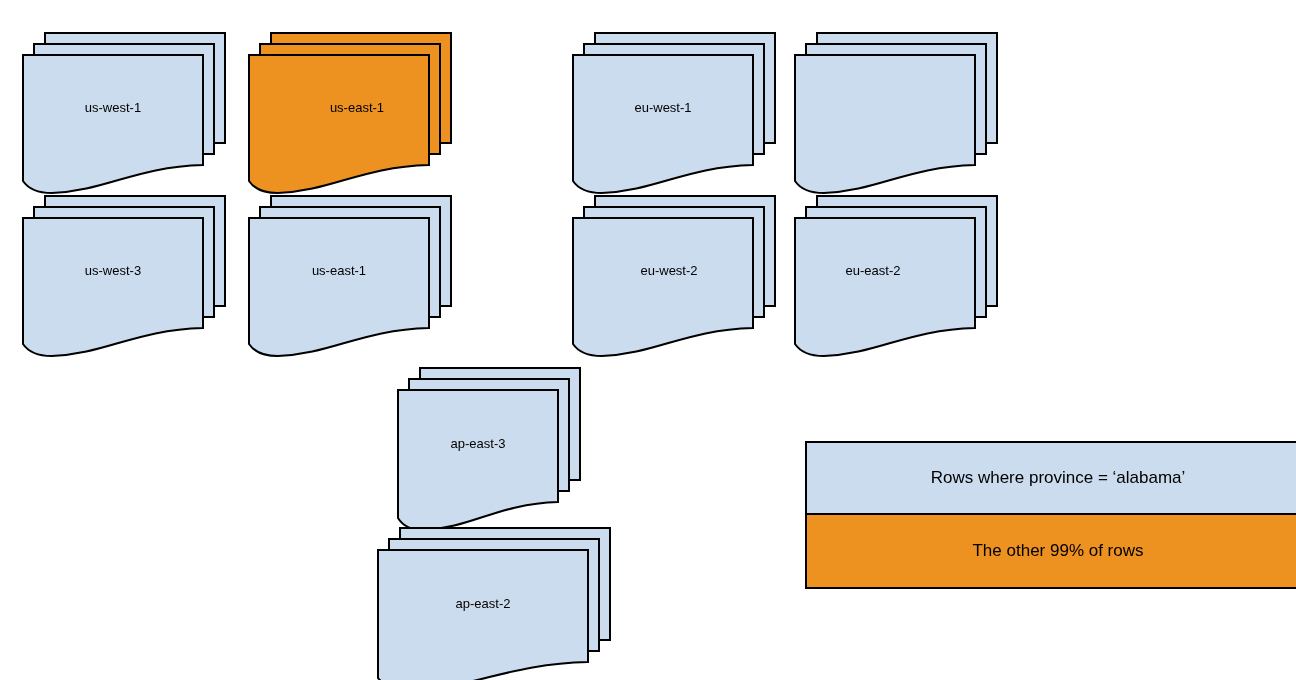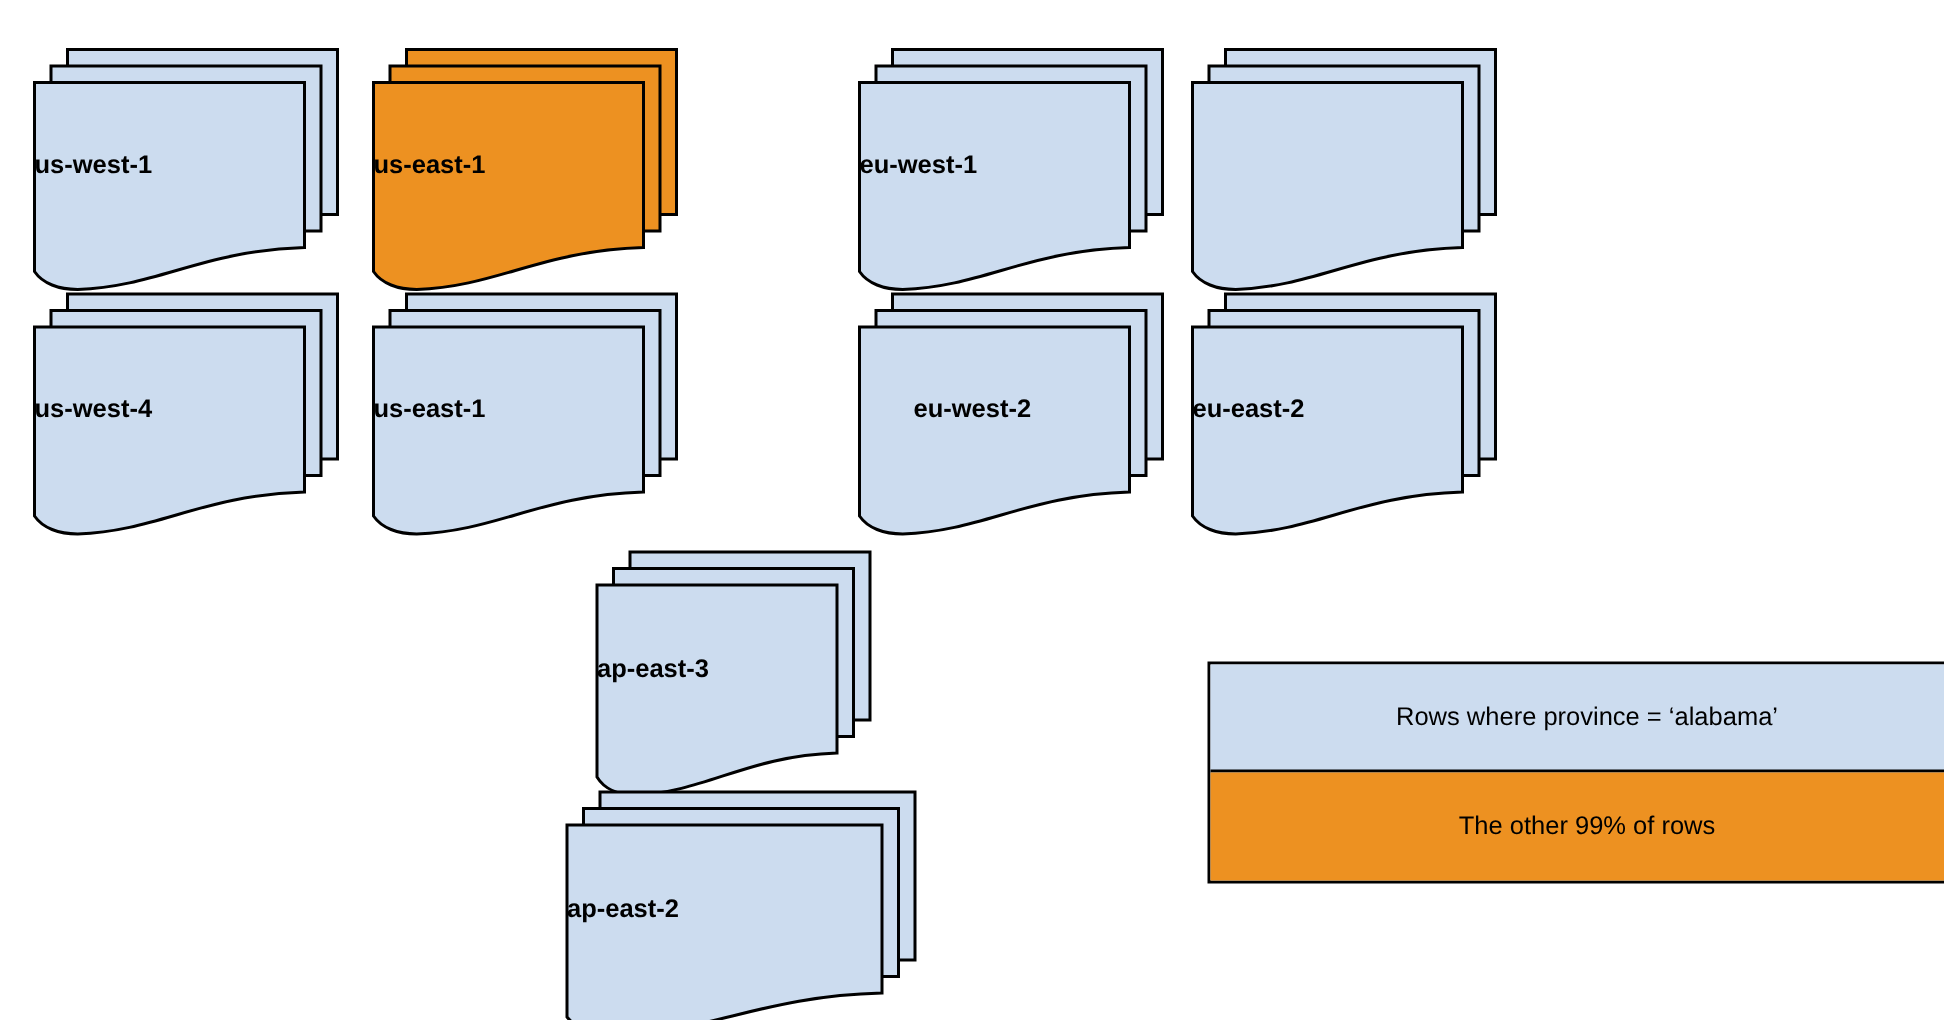--- a/index.html
+++ b/index.html
@@ -18,25 +18,25 @@
   .stack {
     position: absolute;
   }
   .stack svg {
     display: block;
     overflow: visible;
   }
   .stack-label {
     position: absolute;
     font-family: "Liberation Sans", sans-serif;
-    font-size: 17px;
+    font-size: 13px;
     color: #000000;
     white-space: nowrap;
+    text-align: center;
     pointer-events: none;
-    font-weight: bold;
   }
   .legend {
     position: absolute;
     box-sizing: border-box;
     border: 2px solid #000000;
   }
   .legend-row {
     box-sizing: border-box;
     height: 72px;
     display: flex;
@@ -61,21 +61,21 @@
         <path d="M 0 0 L 180 0 L 180 110 C 111.6 112 82.8 136 28.8 138 C 16.2 138 5.3999999999999995 134 0 126 Z" transform="translate(0,22)" fill="#CCDCEF" stroke="#000000" stroke-width="2" stroke-linejoin="miter"></path>
       </svg>
       <div class="stack-label" style="left: 0px; top: 67px; width: 180px;">us-west-1</div>
     </div>
     <div class="stack" style="left: 23px; top: 196px;">
       <svg width="208" height="150">
         <path d="M 0 0 L 180 0 L 180 110 L 0 110 Z" transform="translate(22,0)" fill="#CCDCEF" stroke="#000000" stroke-width="2" stroke-linejoin="miter"></path>
         <path d="M 0 0 L 180 0 L 180 110 L 0 110 Z" transform="translate(11,11)" fill="#CCDCEF" stroke="#000000" stroke-width="2" stroke-linejoin="miter"></path>
         <path d="M 0 0 L 180 0 L 180 110 C 111.6 112 82.8 136 28.8 138 C 16.2 138 5.3999999999999995 134 0 126 Z" transform="translate(0,22)" fill="#CCDCEF" stroke="#000000" stroke-width="2" stroke-linejoin="miter"></path>
       </svg>
-      <div class="stack-label" style="left: 0px; top: 67px; width: 180px;">us-west-4</div>
+      <div class="stack-label" style="left: 0px; top: 67px; width: 180px;">us-west-3</div>
     </div>
     <div class="stack" style="left: 249px; top: 33px;">
       <svg width="208" height="150">
         <path d="M 0 0 L 180 0 L 180 110 L 0 110 Z" transform="translate(22,0)" fill="#ED9121" stroke="#000000" stroke-width="2" stroke-linejoin="miter"></path>
         <path d="M 0 0 L 180 0 L 180 110 L 0 110 Z" transform="translate(11,11)" fill="#ED9121" stroke="#000000" stroke-width="2" stroke-linejoin="miter"></path>
         <path d="M 0 0 L 180 0 L 180 110 C 111.6 112 82.8 136 28.8 138 C 16.2 138 5.3999999999999995 134 0 126 Z" transform="translate(0,22)" fill="#ED9121" stroke="#000000" stroke-width="2" stroke-linejoin="miter"></path>
       </svg>
       <div class="stack-label" style="left: 0px; top: 67px; width: 216px;">us-east-1</div>
     </div>
     <div class="stack" style="left: 249px; top: 196px;">
@@ -93,21 +93,21 @@
         <path d="M 0 0 L 180 0 L 180 110 C 111.6 112 82.8 136 28.8 138 C 16.2 138 5.3999999999999995 134 0 126 Z" transform="translate(0,22)" fill="#CCDCEF" stroke="#000000" stroke-width="2" stroke-linejoin="miter"></path>
       </svg>
       <div class="stack-label" style="left: 0px; top: 67px; width: 180px;">eu-west-1</div>
     </div>
     <div class="stack" style="left: 573px; top: 196px;">
       <svg width="208" height="150">
         <path d="M 0 0 L 180 0 L 180 110 L 0 110 Z" transform="translate(22,0)" fill="#CCDCEF" stroke="#000000" stroke-width="2" stroke-linejoin="miter"></path>
         <path d="M 0 0 L 180 0 L 180 110 L 0 110 Z" transform="translate(11,11)" fill="#CCDCEF" stroke="#000000" stroke-width="2" stroke-linejoin="miter"></path>
         <path d="M 0 0 L 180 0 L 180 110 C 111.6 112 82.8 136 28.8 138 C 16.2 138 5.3999999999999995 134 0 126 Z" transform="translate(0,22)" fill="#CCDCEF" stroke="#000000" stroke-width="2" stroke-linejoin="miter"></path>
       </svg>
-      <div class="stack-label" style="left: 0px; top: 67px; width: 192px; margin-left: 36px;">eu-west-2</div>
+      <div class="stack-label" style="left: 0px; top: 67px; width: 192px;">eu-west-2</div>
     </div>
     <div class="stack" style="left: 795px; top: 33px;">
       <svg width="208" height="150">
         <path d="M 0 0 L 180 0 L 180 110 L 0 110 Z" transform="translate(22,0)" fill="#CCDCEF" stroke="#000000" stroke-width="2" stroke-linejoin="miter"></path>
         <path d="M 0 0 L 180 0 L 180 110 L 0 110 Z" transform="translate(11,11)" fill="#CCDCEF" stroke="#000000" stroke-width="2" stroke-linejoin="miter"></path>
         <path d="M 0 0 L 180 0 L 180 110 C 111.6 112 82.8 136 28.8 138 C 16.2 138 5.3999999999999995 134 0 126 Z" transform="translate(0,22)" fill="#CCDCEF" stroke="#000000" stroke-width="2" stroke-linejoin="miter"></path>
       </svg>
     </div>
     <div class="stack" style="left: 795px; top: 196px;">
       <svg width="208" height="150">

